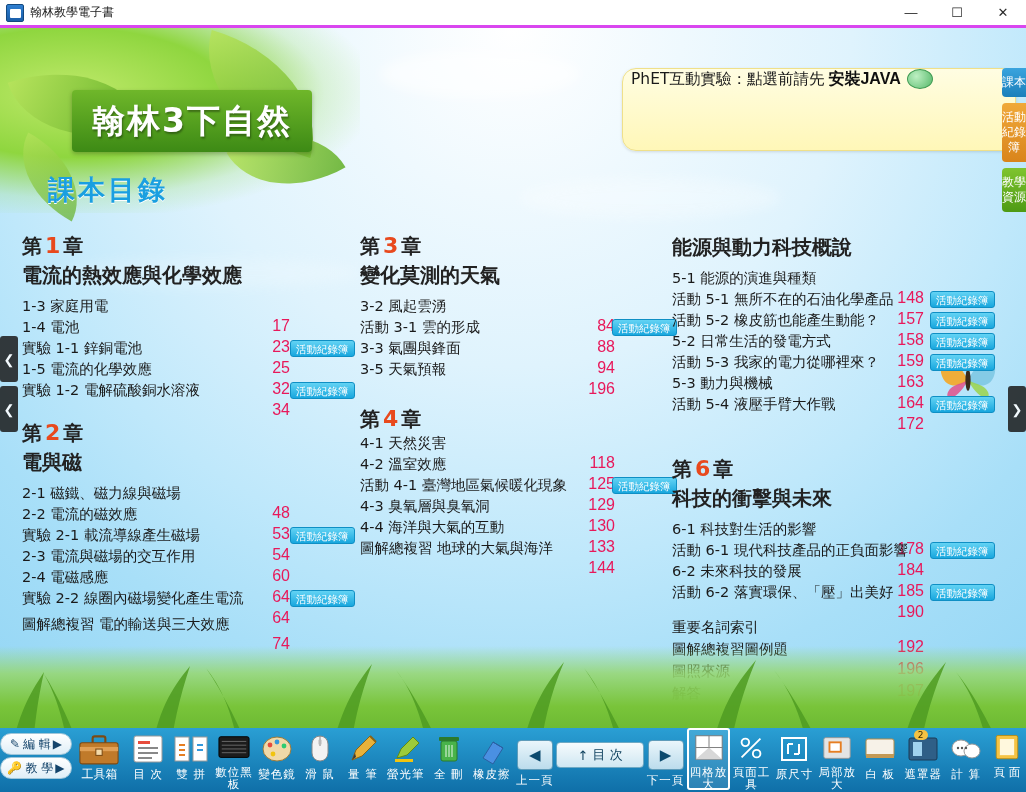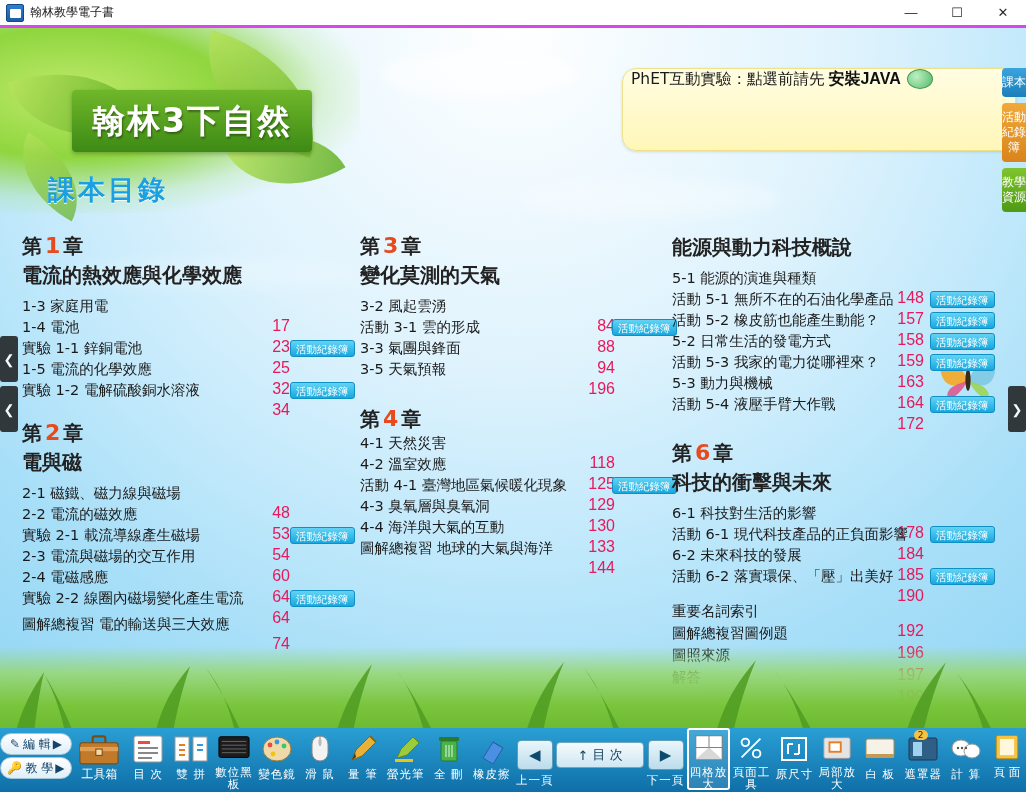--- a/index.html
+++ b/index.html
@@ -405,21 +405,21 @@
             <span class="row">5-3 動力與機械</span>
             <span class="pgbox" style="left:212px">164</span>
           </div>
         <div class="rowwrap">
             <span class="row">活動 5-4 液壓手臂大作戰</span>
             <span class="pgbox" style="left:212px">172</span>
             <span class="badge" style="left:258px;top:2px">活動紀錄簿</span>
           </div>
       </div>
 
-      <div class="chap" style="margin-top:24px">
+      <div class="chap" style="margin-top:40px">
         <div class="chap-head">
           <span>第</span><span class="num">6</span><span>章</span>
         </div>
         <div class="chap-title">科技的衝擊與未來</div>
 
         <div class="rowwrap">
             <span class="row">6-1 科技對生活的影響</span>
             <span class="pgbox" style="left:212px">178</span>
           </div>
         <div class="rowwrap">

